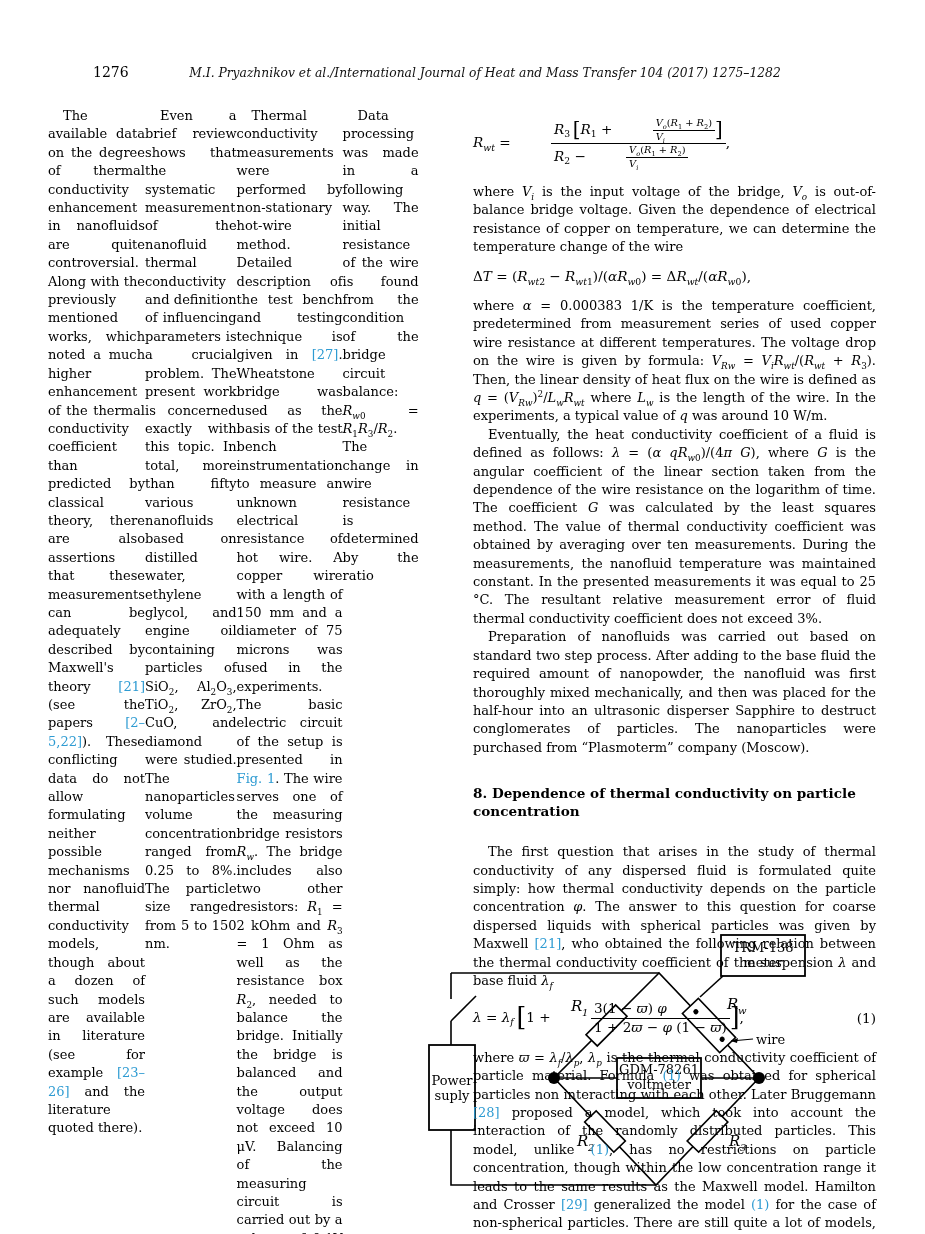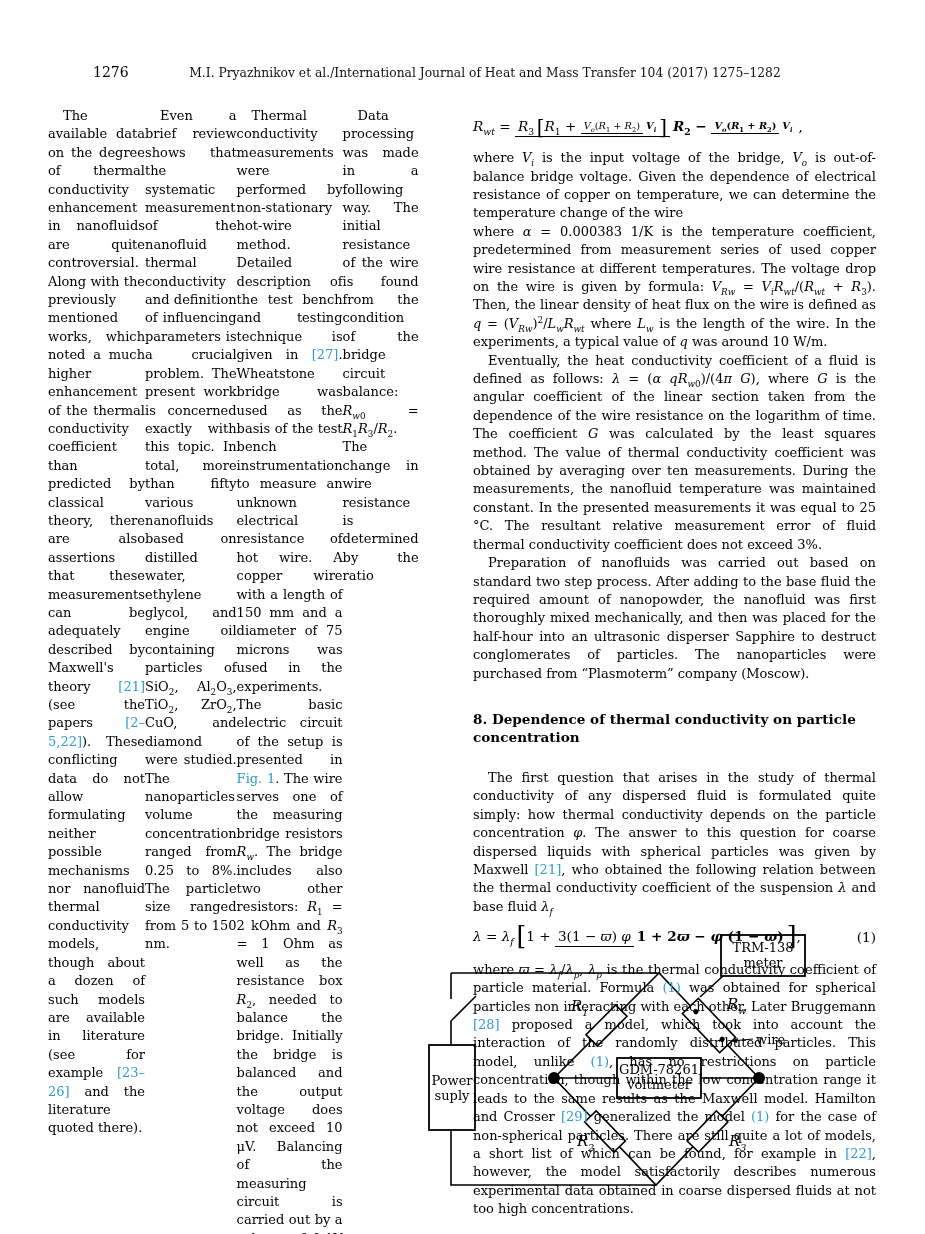--- a/index.html
+++ b/index.html
@@ -12,39 +12,39 @@
     color:#000;
     box-sizing:border-box;
     padding:64px 48px 0 48px;
   }
   .hdr{
     display:flex;align-items:baseline;
     font-size:12.3px;
     height:16px;
   }
   .hdr .pnum{width:90px;font-size:14px;margin-left:45px;}
-  .hdr .rtitle{flex:1;text-align:center;color:#111;}
+  .hdr .rtitle{flex:1;text-align:center;font-style:italic;color:#111;}
   .cols{
     display:flex;gap:22px;margin-top:27px;
   }
   .col{width:403px;font-size:13px;line-height:18.4px;text-align:justify;}
   .col-left{height:1088px;display:flex;flex-direction:row;}
   .col p{margin:0;text-indent:15px;}
   .col p.noindent{text-indent:0;}
   h2{font-size:13.6px;margin:27px 0 23px 0;text-align:left;line-height:18px;}
   a.ref{color:#2e9bd2;text-decoration:none;cursor:pointer;}
   sub{font-size:0.68em;line-height:0;}
   sup{font-size:0.68em;line-height:0;}
   
   .eq{margin:10px 0 12px 0;font-size:13.6px;text-align:left;text-indent:0;}
   .eqrow{display:flex;align-items:center;gap:17px;}
   .eqno{margin-left:auto;}
-  .frac{display:inline-flex;vertical-align:middle;line-height:1.3;}
+  .frac{display:inline-flex;flex-direction:column;vertical-align:middle;line-height:1.3;margin-left:36px;}
   .frac>.num{border-bottom:1px solid #000;padding:0 3px;}
-  .frac>.den{padding:0 3px;font-weight:bold;}
+  .frac>.den{padding:0 3px;}
   .fs{font-size:0.72em;}
   .br{font-size:1.85em;font-weight:200;vertical-align:middle;line-height:0.9;}
   .br-s{font-size:1.45em;font-weight:200;vertical-align:middle;line-height:0.9;}
   
   .figure{margin-top:auto;text-align:center;text-indent:0;}
   .figure svg{display:block;margin:0 auto;}
   svg text{font-family:"DejaVu Serif", serif;fill:#000;}
   .svglbl{font-style:italic;font-size:15px;}
   .svgsub{font-style:italic;font-size:10px;}
   .svgbox{font-size:13px;}
@@ -137,20 +137,21 @@
             <span class="num"><i>R</i><sub>3</sub> <span class="br-s">[</span><i>R</i><sub>1</sub> + <span class="frac fs">
                 <span class="num"><i>V</i><sub><i>o</i></sub>(<i>R</i><sub>1</sub> + <i>R</i><sub>2</sub>)</span>
                 <span class="den"><i>V</i><sub><i>i</i></sub></span>
               </span><span class="br-s">]</span></span>
             <span class="den"><i>R</i><sub>2</sub> − <span class="frac fs">
                 <span class="num"><i>V</i><sub><i>o</i></sub>(<i>R</i><sub>1</sub> + <i>R</i><sub>2</sub>)</span>
                 <span class="den"><i>V</i><sub><i>i</i></sub></span>
               </span></span>
           </span>,</div>
       <p class="noindent">where <i>V</i><sub><i>i</i></sub> is the input voltage of the bridge, <i>V</i><sub><i>o</i></sub> is out-of-balance bridge voltage. Given the dependence of electrical resistance of copper on temperature, we can determine the temperature change of the wire</p>
+      <div class="eq">Δ<i>T</i> = (<i>R</i><sub><i>wt</i>2</sub> − <i>R</i><sub><i>wt</i>1</sub>)/(<i>α</i><i>R</i><sub><i>w</i>0</sub>) = Δ<i>R</i><sub><i>wt</i></sub>/(<i>α</i><i>R</i><sub><i>w</i>0</sub>),</div>
       <p class="noindent">where <i>α</i> = 0.000383 1/K is the temperature coefficient, predetermined from measurement series of used copper wire resistance at different temperatures. The voltage drop on the wire is given by formula: <i>V</i><sub><i>Rw</i></sub> = <i>V</i><sub><i>i</i></sub><i>R</i><sub><i>wt</i></sub>/(<i>R</i><sub><i>wt</i></sub> + <i>R</i><sub>3</sub>). Then, the linear density of heat flux on the wire is defined as <i>q</i> = (<i>V</i><sub><i>Rw</i></sub>)<sup>2</sup>/<i>L</i><sub><i>w</i></sub><i>R</i><sub><i>wt</i></sub> where <i>L</i><sub><i>w</i></sub> is the length of the wire. In the experiments, a typical value of <i>q</i> was around 10 W/m.</p>
       <p>Eventually, the heat conductivity coefficient of a fluid is defined as follows: <i>λ</i> = (<i>α</i> <i>qR</i><sub><i>w</i>0</sub>)/(4<i>π</i> <i>G</i>), where <i>G</i> is the angular coefficient of the linear section taken from the dependence of the wire resistance on the logarithm of time. The coefficient <i>G</i> was calculated by the least squares method. The value of thermal conductivity coefficient was obtained by averaging over ten measurements. During the measurements, the nanofluid temperature was maintained constant. In the presented measurements it was equal to 25 °C. The resultant relative measurement error of fluid thermal conductivity coefficient does not exceed 3%.</p>
       <p>Preparation of nanofluids was carried out based on standard two step process. After adding to the base fluid the required amount of nanopowder, the nanofluid was first thoroughly mixed mechanically, and then was placed for the half-hour into an ultrasonic disperser Sapphire to destruct conglomerates of particles. The nanoparticles were purchased from “Plasmoterm” company (Moscow).</p>
       <h2>8. Dependence of thermal conductivity on particle concentration</h2>
       <p>The first question that arises in the study of thermal conductivity of any dispersed fluid is formulated quite simply: how thermal conductivity depends on the particle concentration <i>φ</i>. The answer to this question for coarse dispersed liquids with spherical particles was given by Maxwell <a class="ref" style="color: rgb(46, 155, 210);">[21]</a>, who obtained the following relation between the thermal conductivity coefficient of the suspension <i>λ</i> and base fluid <i>λ</i><sub><i>f</i></sub></p>
       <div class="eq eqrow">
         <span><i>λ</i> = <i>λ</i><sub><i>f</i></sub> <span class="br">[</span>1 + <span class="frac">
               <span class="num">3(1 − <i>ϖ</i>) <i>φ</i></span>
               <span class="den">1 + 2<i>ϖ</i> − <i>φ</i> (1 − <i>ϖ</i>)</span>
             </span><span class="br">]</span>,</span>

